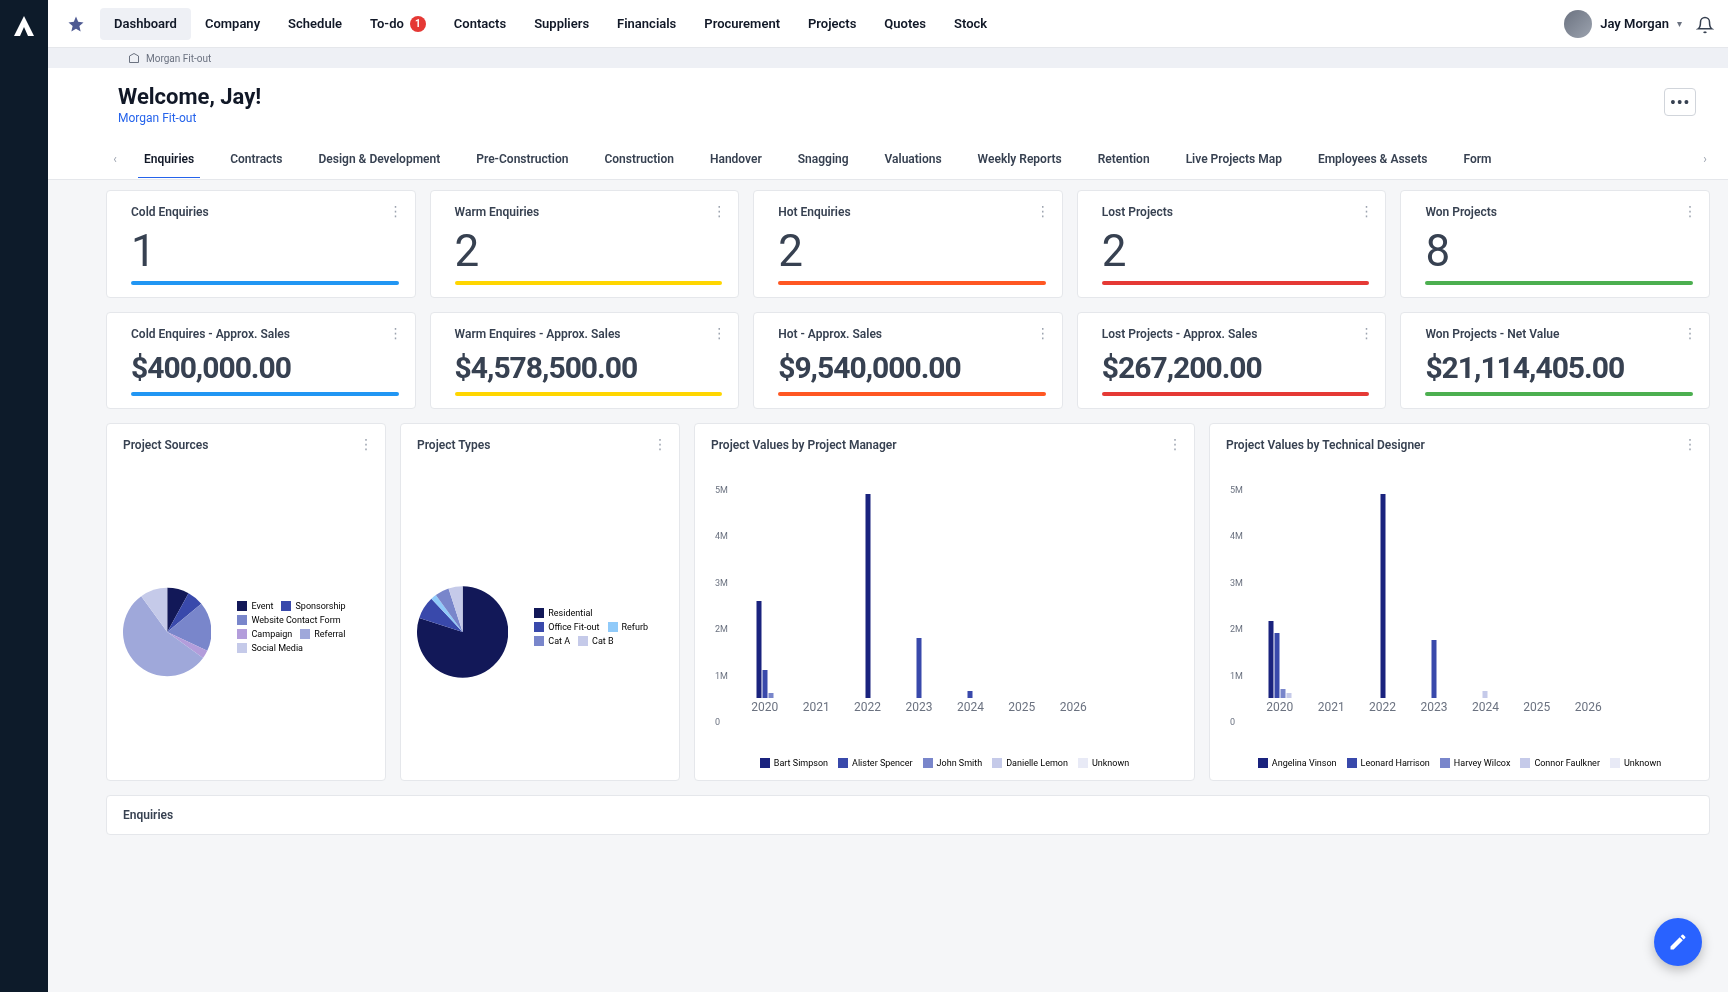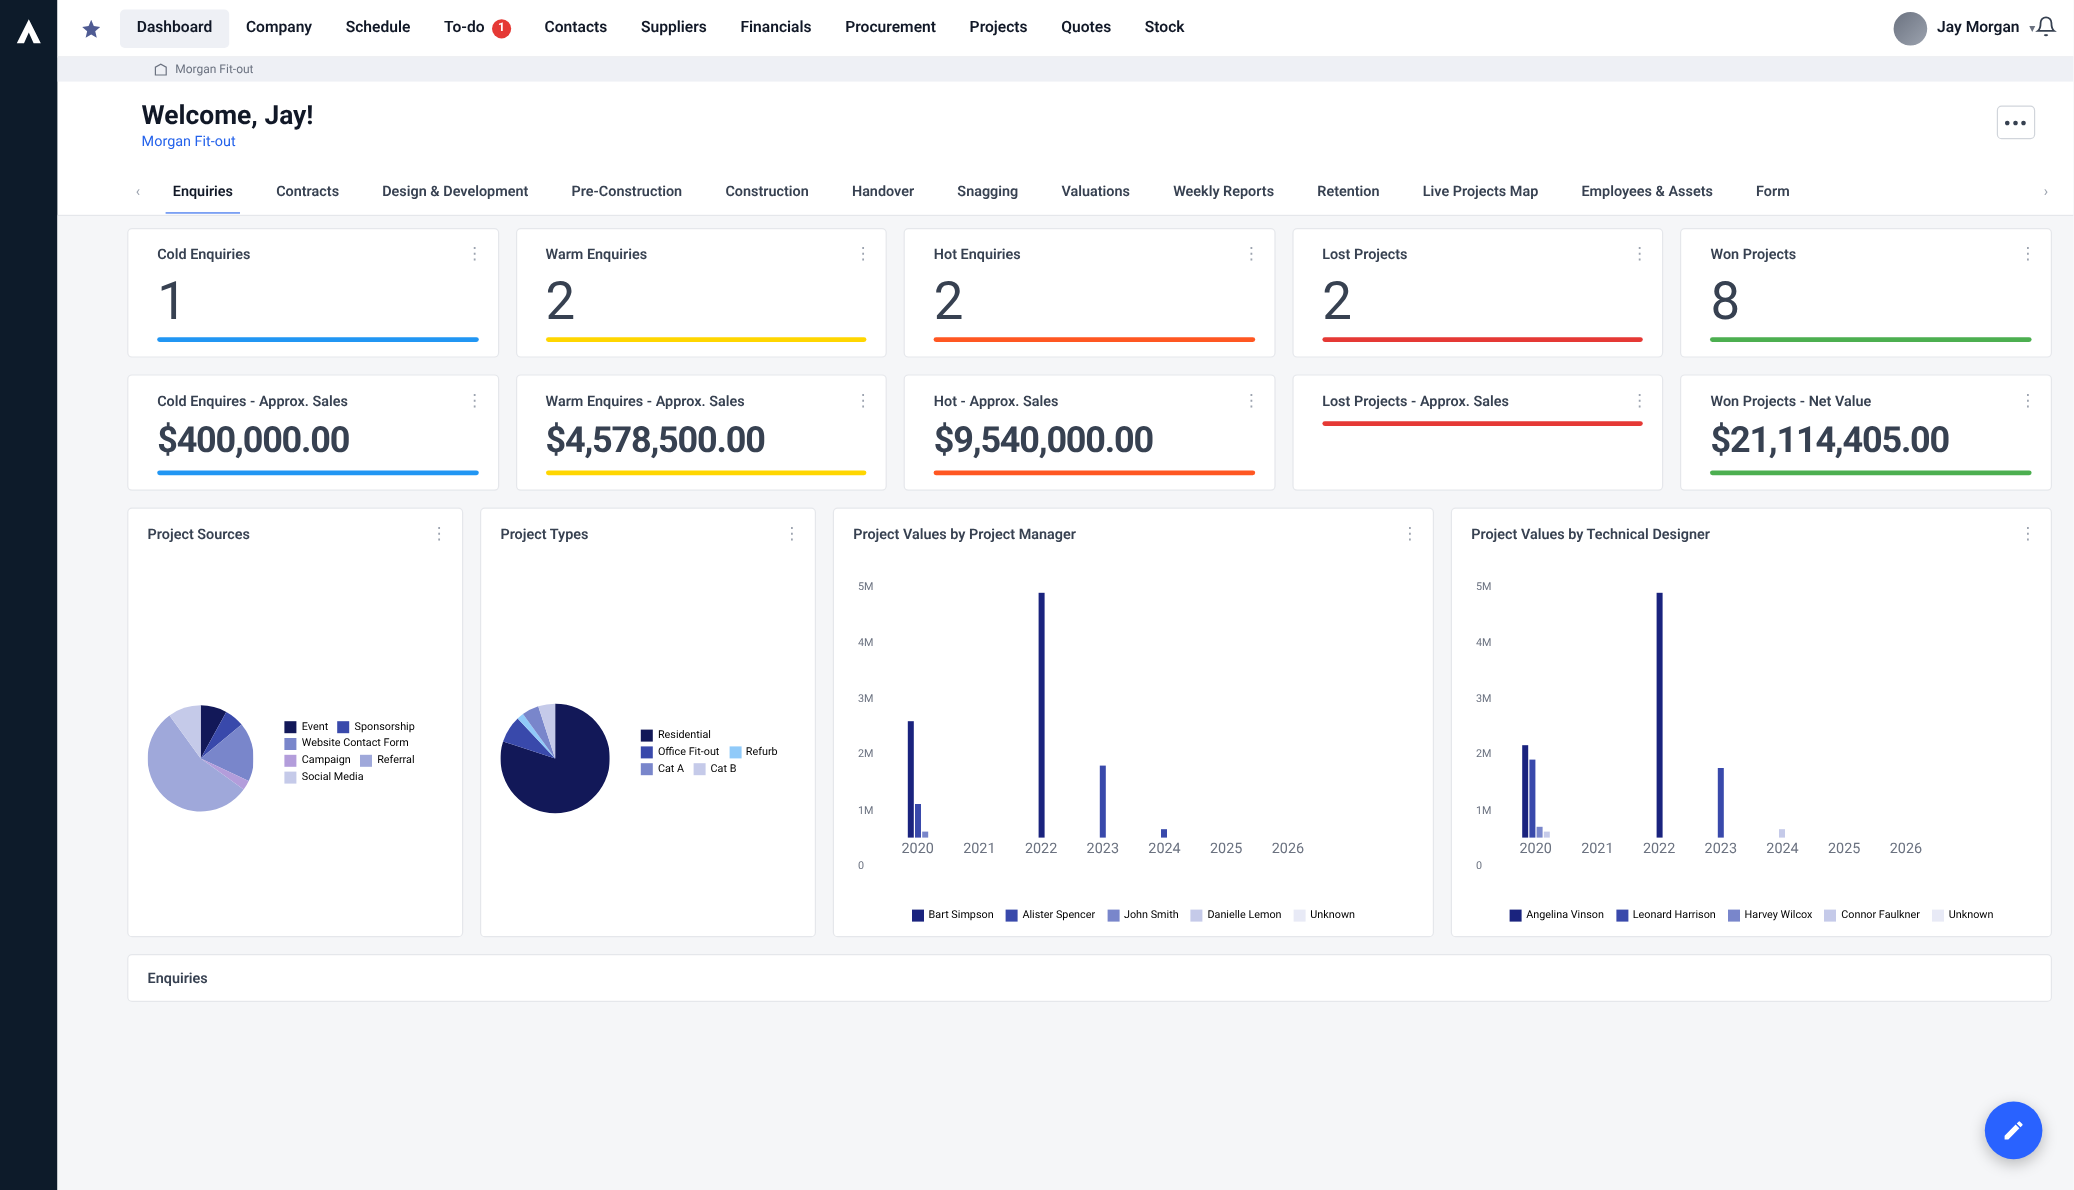--- a/index.html
+++ b/index.html
@@ -7,21 +7,21 @@
 .app { display:flex; width:1728px; height:992px; }
 .leftbar { width:48px; background:#0d1b2a; display:flex; flex-direction:column; align-items:center; padding-top:14px; }
 .leftbar svg { width:24px; height:24px; }
 .main { flex:1; display:flex; flex-direction:column; background:#fff; position:relative; }
 .topnav { height:48px; display:flex; align-items:center; padding:0 14px; border-bottom:1px solid #e5e7eb; background:#fff; }
 .star-btn { width:28px; height:28px; display:flex; align-items:center; justify-content:center; color:#4f5b93; margin-right:10px; cursor:pointer; }
 .navlinks { display:flex; gap:0; }
 .navlink { font-size:13px; font-weight:600; color:#111827; padding:8px 14px; border-radius:4px; cursor:pointer; display:flex; align-items:center; gap:6px; }
 .navlink.active { background:#eef0f5; }
 .badge { background:#e53935; color:#fff; border-radius:50%; width:16px; height:16px; font-size:10px; display:flex; align-items:center; justify-content:center; font-weight:700; }
-.topnav-right { margin-left:auto; display:flex; align-items:center; }
+.topnav-right { margin-left:auto; display:flex; align-items:flex-end; gap:14px; }
 .user { display:flex; align-items:center; gap:8px; cursor:pointer; }
 .avatar { width:28px; height:28px; border-radius:50%; background:linear-gradient(135deg,#6b7280,#9ca3af); }
 .username { font-size:13px; font-weight:600; color:#111827; }
 .chev { font-size:10px; color:#6b7280; }
 .bell { color:#374151; cursor:pointer; }
 .crumb-bar { height:20px; background:#eef0f5; display:flex; align-items:center; padding:0 18px 0 80px; font-size:10px; color:#6b7280; gap:6px; }
 .crumb-bar svg { width:12px; height:12px; }
 .header-row { display:flex; align-items:flex-start; padding:16px 24px 0 70px; }
 .welcome { font-size:22px; font-weight:700; color:#111827; }
 .orgline { font-size:12px; color:#2563eb; margin-top:2px; }
@@ -190,20 +190,21 @@
           </div>
           <div class="card">
             <div class="card-title">Hot - Approx. Sales</div>
             <div class="card-menu">⋮</div>
             <div class="bigval">$9,540,000.00</div>
             <div class="accent c-orange"></div>
           </div>
           <div class="card">
             <div class="card-title">Lost Projects - Approx. Sales</div>
             <div class="card-menu">⋮</div>
+            <div class="bigval">$267,200.00</div>
             <div class="accent c-red"></div>
           </div>
           <div class="card">
             <div class="card-title">Won Projects - Net Value</div>
             <div class="card-menu">⋮</div>
             <div class="bigval">$21,114,405.00</div>
             <div class="accent c-green"></div>
           </div>
         </div>
       <div class="grid-charts" id="charts-row">

